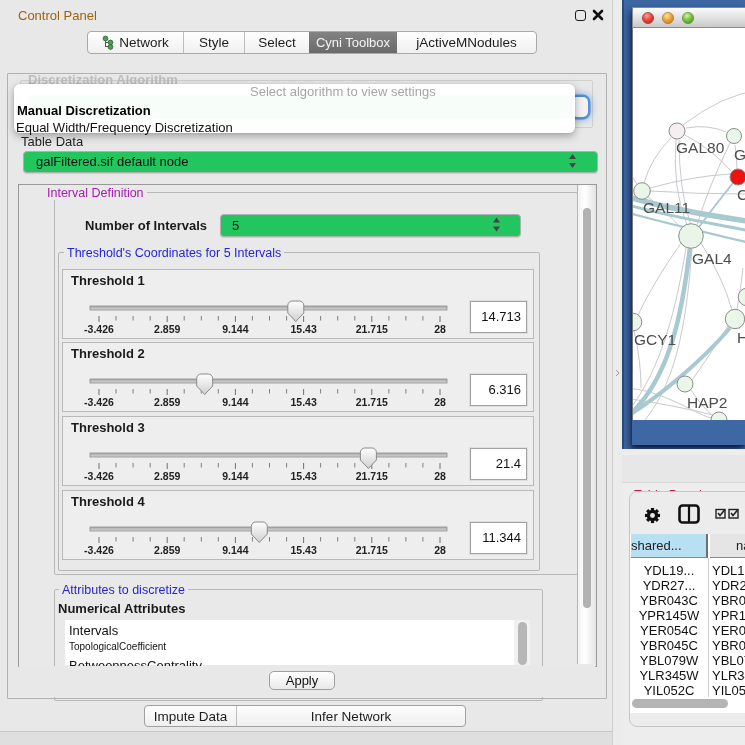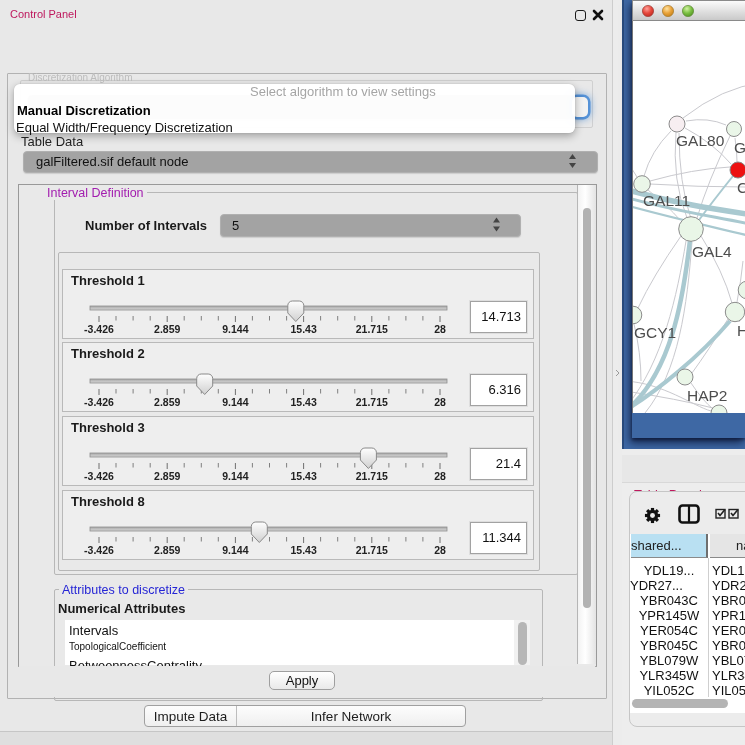--- a/index.html
+++ b/index.html
@@ -1,48 +1,63 @@
 <!DOCTYPE html>
 <html><head><meta charset="utf-8"><style>
 html,body{margin:0;padding:0}
 #root{position:relative;width:745px;height:745px;background:#e8e8e8;font-family:"Liberation Sans",sans-serif;overflow:hidden}
 .abs{position:absolute}
 .trow{position:absolute;left:62px;width:470px;height:68px;border:1px solid #b9b9b9;background:#eeeeee}
 .tlabel{position:absolute;left:8px;top:3px;font-size:13px;font-weight:bold;color:#1a1a1a}
 .tfield{position:absolute;left:407px;top:31px;width:50px;height:30px;background:#fff;border:1px solid #a2a2a2;outline:1px solid #dedede;text-align:right;padding-right:5px;font-size:13px;line-height:30px;color:#111}
 .tl{font:bold 10.5px "Liberation Sans",sans-serif;fill:#222}
 .gtitle{position:absolute;font-size:12.5px;background:#e9e9e9;padding:0 3px}
-.combo{position:absolute;background:#a3a3a3;border:1px solid #b0b0b0;border-radius:4px;box-shadow:0 1px 1px rgba(0,0,0,0.12);font-size:13px;color:#111}
+.combo{position:absolute;background:#22c55e;border:1px solid #b0b0b0;border-radius:4px;box-shadow:0 1px 1px rgba(0,0,0,0.12);font-size:13px;color:#111}
 .tabtext{font-size:13.5px;color:#1d1d1d}
 </style></head><body>
 <div id="root">
 <svg width="0" height="0" style="position:absolute">
       <defs>
 <linearGradient id="trk" x1="0" y1="0" x2="0" y2="1">
           <stop offset="0" stop-color="#a8a8a8"></stop>
           <stop offset="1" stop-color="#d6d6d6"></stop>
         </linearGradient>
 <linearGradient id="thg" x1="0" y1="0" x2="0" y2="1">
           <stop offset="0" stop-color="#fefefe"></stop>
           <stop offset="1" stop-color="#d0d0d0"></stop>
         </linearGradient>
 </defs>
     </svg>
 
-<div class="abs" style="left:10px;top:8px;font-size:11px;color:#be185d">Control Panel</div>
+<div class="abs" style="left:18px;top:8px;font-size:13px;color:#a16207">Control Panel</div>
 <div class="abs" style="left:575px;top:10px;width:9px;height:9px;border:1.8px solid #1a1a1a;border-radius:3px"></div>
 <svg class="abs" style="left:592px;top:9px" width="12" height="12">
       <path d="M2,2 L10,10 M10,2 L2,10" stroke="#111" stroke-width="2.6" stroke-linecap="round"></path>
     </svg>
 
+<div class="abs" style="left:87px;top:31px;width:448px;height:21px;border:1px solid #a9a9a9;border-radius:4px;background:linear-gradient(#fefefe,#f0f0f0);display:flex">
+  <div style="width:95px;display:flex;align-items:center;justify-content:center;border-right:1px solid #bdbdbd">
+    <svg width="13" height="15" style="margin-right:4px">
+          <path d="M3.5,4 V12 M3.5,7.5 H8 M3.5,11.5 H8" stroke="#555" stroke-width="1"></path>
+          <circle cx="3.5" cy="3.5" r="2.4" fill="#4d9e4d" stroke="#2c642c" stroke-width="0.8"></circle>
+          <circle cx="8.5" cy="7.5" r="2.4" fill="#4d9e4d" stroke="#2c642c" stroke-width="0.8"></circle>
+          <circle cx="8.5" cy="12" r="2.4" fill="#4d9e4d" stroke="#2c642c" stroke-width="0.8"></circle>
+        </svg>
+    <span class="tabtext">Network</span>
+      </div>
+  <div style="width:60px;display:flex;align-items:center;justify-content:center;border-right:1px solid #bdbdbd" class="tabtext">Style</div>
+  <div style="width:64px;display:flex;align-items:center;justify-content:center" class="tabtext">Select</div>
+  <div style="width:88px;display:flex;align-items:center;justify-content:center;background:linear-gradient(#828282,#6a6a6a);color:#f4f4f4;font-size:13px">Cyni Toolbox</div>
+  <div style="flex:1;display:flex;align-items:center;justify-content:center" class="tabtext">jActiveMNodules</div>
+</div>
 
 <div class="abs" style="left:7px;top:73px;width:598px;height:624px;border:1px solid #b2b2b2;border-radius:1px"></div>
 
 <div class="abs" style="left:20px;top:80px;width:571px;height:46px;border:1px solid #d0d0d0;border-radius:2px"></div>
-<div class="gtitle" style="left:25px;top:72px;color:#bdbdbd;font-weight:normal;font-size:10px;background:transparent">Discretization Algorithm</div>
+<div class="gtitle" style="left:25px;top:72px;color:#bdbdbd;font-weight:bold;font-size:13px;background:transparent">Discretization Algorithm</div>
 <div class="combo" style="left:28px;top:95px;width:556px;height:22px"></div>
 <div class="abs" style="left:572px;top:97px;width:16px;height:20px;border-radius:5px;background:#f2f2f2;box-shadow:0 0 0 2.5px rgba(77,141,214,0.9),0 0 7px 3px rgba(77,141,214,0.6)"></div>
 
 <div class="abs" style="left:14px;top:84px;width:561px;height:49px;background:rgba(255,255,255,0.965);border-radius:6px;box-shadow:0 3px 9px rgba(0,0,0,0.32),0 0 1px rgba(0,0,0,0.25)"></div>
 <div class="abs" style="left:250px;top:84px;font-size:13px;color:#a5a5a5">Select algorithm to view settings</div>
 <div class="abs" style="left:17px;top:103px;font-size:13px;font-weight:bold;color:#000">Manual Discretization</div>
 <div class="abs" style="left:16px;top:120px;font-size:13px;color:#111">Equal Width/Frequency Discretization</div>
 
 <div class="abs" style="left:21px;top:134px;font-size:13px;color:#222">Table Data</div>
 <div class="combo" style="left:23px;top:151px;width:561px;height:20px;line-height:20px;padding-left:12px">galFiltered.sif default node</div>
@@ -59,20 +74,21 @@
 <div class="gtitle" style="left:44px;top:186px;color:#a21caf">Interval Definition</div>
 
 <div class="abs" style="left:85px;top:218px;font-size:13px;font-weight:bold;color:#1a1a1a">Number of Intervals</div>
 <div class="combo" style="left:220px;top:214px;width:288px;height:21px;line-height:21px;padding-left:11px">5</div>
 <svg class="abs" style="left:492px;top:216px" width="9" height="17">
       <path d="M4.5,1.5 L8,6.5 H1 z" fill="#444"></path>
       <path d="M4.5,15.5 L1,10.5 H8 z" fill="#444"></path>
     </svg>
 
 <div class="abs" style="left:58px;top:252px;width:480px;height:317px;border:1px solid #b7b7b7;border-radius:2px"></div>
+<div class="gtitle" style="left:64px;top:246px;color:#2525d5">Threshold's Coordinates for 5 Intervals</div>
 
 <div class="trow" style="top:269px">
   <div class="tlabel">Threshold 1</div>
   <svg width="472" height="69" style="position:absolute;left:0;top:0">
     <rect x="27" y="36" width="357" height="4" fill="url(#trk)" stroke="#8d8d8d" stroke-width="0.8"></rect>
     <path d="M36.0,46V52 M104.2,46V52 M172.4,46V52 M240.6,46V52 M308.8,46V52 M377.0,46V52" stroke="#6f6f6f" stroke-width="1"></path>
     <path d="M53.0,46V50.5 M70.1,46V50.5 M87.2,46V50.5 M121.2,46V50.5 M138.3,46V50.5 M155.3,46V50.5 M189.4,46V50.5 M206.5,46V50.5 M223.6,46V50.5 M257.6,46V50.5 M274.7,46V50.5 M291.8,46V50.5 M325.9,46V50.5 M342.9,46V50.5 M359.9,46V50.5" stroke="#7f7f7f" stroke-width="1"></path>
     <text x="36.0" y="63" text-anchor="middle" class="tl">-3.426</text>
         <text x="104.2" y="63" text-anchor="middle" class="tl">2.859</text>
         <text x="172.4" y="63" text-anchor="middle" class="tl">9.144</text>
@@ -109,21 +125,21 @@
         <text x="104.2" y="63" text-anchor="middle" class="tl">2.859</text>
         <text x="172.4" y="63" text-anchor="middle" class="tl">9.144</text>
         <text x="240.6" y="63" text-anchor="middle" class="tl">15.43</text>
         <text x="308.8" y="63" text-anchor="middle" class="tl">21.715</text>
         <text x="377.0" y="63" text-anchor="middle" class="tl">28</text>
     <path d="M297.4,35.5 a4.5,4.5 0 0 1 4.5,-4.5 h7 a4.5,4.5 0 0 1 4.5,4.5 v7.5 l-8,8.5 l-8,-8.5 z" fill="url(#thg)" stroke="#898989" stroke-width="1" stroke-linejoin="round"></path>
   </svg>
   <div class="tfield">21.4</div>
 </div>
 <div class="trow" style="top:490px">
-  <div class="tlabel">Threshold 8</div>
+  <div class="tlabel">Threshold 4</div>
   <svg width="472" height="69" style="position:absolute;left:0;top:0">
     <rect x="27" y="36" width="357" height="4" fill="url(#trk)" stroke="#8d8d8d" stroke-width="0.8"></rect>
     <path d="M36.0,46V52 M104.2,46V52 M172.4,46V52 M240.6,46V52 M308.8,46V52 M377.0,46V52" stroke="#6f6f6f" stroke-width="1"></path>
     <path d="M53.0,46V50.5 M70.1,46V50.5 M87.2,46V50.5 M121.2,46V50.5 M138.3,46V50.5 M155.3,46V50.5 M189.4,46V50.5 M206.5,46V50.5 M223.6,46V50.5 M257.6,46V50.5 M274.7,46V50.5 M291.8,46V50.5 M325.9,46V50.5 M342.9,46V50.5 M359.9,46V50.5" stroke="#7f7f7f" stroke-width="1"></path>
     <text x="36.0" y="63" text-anchor="middle" class="tl">-3.426</text>
         <text x="104.2" y="63" text-anchor="middle" class="tl">2.859</text>
         <text x="172.4" y="63" text-anchor="middle" class="tl">9.144</text>
         <text x="240.6" y="63" text-anchor="middle" class="tl">15.43</text>
         <text x="308.8" y="63" text-anchor="middle" class="tl">21.715</text>
         <text x="377.0" y="63" text-anchor="middle" class="tl">28</text>
@@ -152,21 +168,21 @@
 </div>
 <div class="abs" style="left:0;top:731px;width:617px;height:14px;background:#dfdfdf;border-top:1px solid #c6c6c6"></div>
 
 <div class="abs" style="left:612px;top:0;width:10px;height:745px;background:#ececec;border-left:1px solid #cdcdcd"></div>
 <svg class="abs" style="left:615px;top:369px" width="5" height="8">
       <path d="M1,1 L4,4 L1,7" stroke="#9a9a9a" stroke-width="1" fill="none"></path>
     </svg>
 
 <div class="abs" style="left:622px;top:0;width:123px;height:449px;background:#3e68a4;border-left:2px solid #2a4c7e"></div>
 
-<div class="abs" style="left:632px;top:0;width:113px;height:438px;box-shadow:-2px 5px 8px rgba(5,10,40,0.65),0 2px 3px rgba(5,10,40,0.5)">
+<div class="abs" style="left:632px;top:7px;width:113px;height:438px;box-shadow:-2px 5px 8px rgba(5,10,40,0.65),0 2px 3px rgba(5,10,40,0.5)">
   <div style="position:absolute;left:0;top:0;width:113px;height:21px;background:linear-gradient(#fbfbfb,#c9c9c9);border:1px solid #8a8a8a;border-right:none;box-sizing:border-box">
     <svg width="113" height="21">
       <defs>
         <radialGradient id="rg" cx="0.4" cy="0.3" r="0.8">
               <stop offset="0" stop-color="#ffa099"></stop>
               <stop offset="0.5" stop-color="#e6483c"></stop>
               <stop offset="1" stop-color="#b8241c"></stop>
             </radialGradient>
         <radialGradient id="yg" cx="0.4" cy="0.3" r="0.8">
               <stop offset="0" stop-color="#ffe2a0"></stop>
@@ -279,21 +295,21 @@
       <rect x="1" y="1.5" width="9" height="8.5" fill="none" stroke="#222" stroke-width="1.4"></rect>
       <path d="M3,5 L5,7.5 L10,1.5" stroke="#222" stroke-width="1.6" fill="none"></path>
     </svg>
 
 <div class="abs" style="left:630px;top:534px;width:115px;height:176px;background:#fff"></div>
 <div class="abs" style="left:631px;top:534px;width:77px;height:24px;background:#b9e0f2;border-right:2px solid #6f6f6f;border-bottom:1px solid #8a8a8a;font-size:13px;color:#222;text-align:left;line-height:24px;box-sizing:border-box">shared...</div>
 <div class="abs" style="left:710px;top:534px;width:35px;height:24px;background:#e5e5e5;border-bottom:1px solid #8a8a8a;font-size:13px;color:#222;box-sizing:border-box;padding-left:26px;line-height:24px">na</div>
 <div class="abs" style="left:708px;top:558px;width:1px;height:139px;background:#cfcfcf"></div>
 <div class="abs" style="left:630px;top:563px;width:78px;font-size:13px;color:#111;text-align:center">YDL19...</div>
 <div class="abs" style="left:712px;top:563px;width:33px;font-size:13px;color:#111;overflow:hidden;white-space:nowrap">YDL194W</div>
-<div class="abs" style="left:630px;top:578px;width:78px;font-size:13px;color:#111;">YDR27...</div>
+<div class="abs" style="left:630px;top:578px;width:78px;font-size:13px;color:#111;text-align:center">YDR27...</div>
 <div class="abs" style="left:712px;top:578px;width:33px;font-size:13px;color:#111;overflow:hidden;white-space:nowrap">YDR277C</div>
 <div class="abs" style="left:630px;top:593px;width:78px;font-size:13px;color:#111;text-align:center">YBR043C</div>
 <div class="abs" style="left:712px;top:593px;width:33px;font-size:13px;color:#111;overflow:hidden;white-space:nowrap">YBR043C</div>
 <div class="abs" style="left:630px;top:608px;width:78px;font-size:13px;color:#111;text-align:center">YPR145W</div>
 <div class="abs" style="left:712px;top:608px;width:33px;font-size:13px;color:#111;overflow:hidden;white-space:nowrap">YPR145W</div>
 <div class="abs" style="left:630px;top:623px;width:78px;font-size:13px;color:#111;text-align:center">YER054C</div>
 <div class="abs" style="left:712px;top:623px;width:33px;font-size:13px;color:#111;overflow:hidden;white-space:nowrap">YER054C</div>
 <div class="abs" style="left:630px;top:638px;width:78px;font-size:13px;color:#111;text-align:center">YBR045C</div>
 <div class="abs" style="left:712px;top:638px;width:33px;font-size:13px;color:#111;overflow:hidden;white-space:nowrap">YBR045C</div>
 <div class="abs" style="left:630px;top:653px;width:78px;font-size:13px;color:#111;text-align:center">YBL079W</div>

